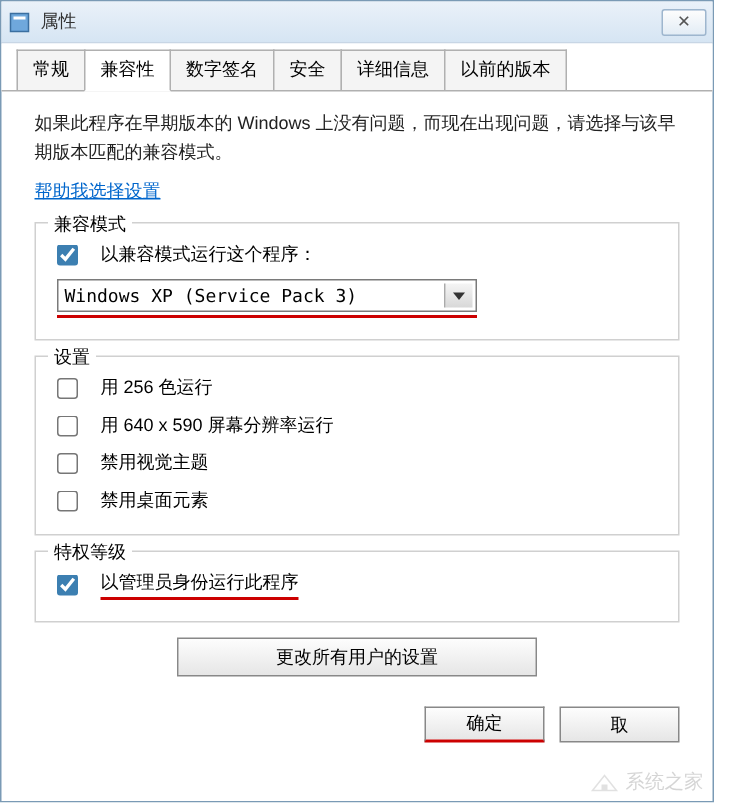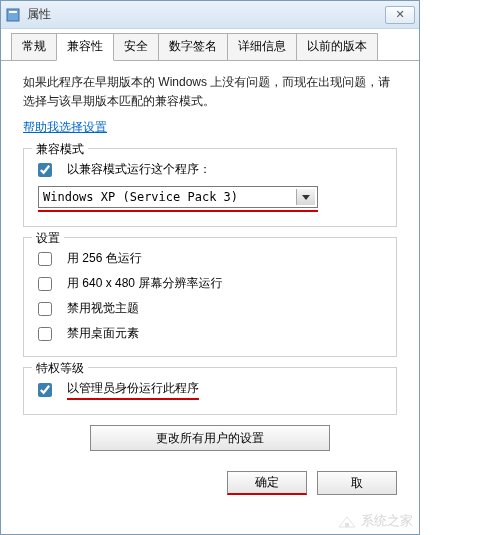--- a/index.html
+++ b/index.html
@@ -1,17 +1,17 @@
 <!DOCTYPE html>
 <html><head>
   <meta charset="utf-8">
   <style>
     * { box-sizing: border-box; margin: 0; padding: 0; }
     body { font-family: "Microsoft YaHei", "SimSun", sans-serif; font-size: 12px; background: #fff; }
-    .window { width: 420px; height: 535px; border: 1px solid #7a9ab5; background: linear-gradient(to bottom, #eef4fa, #fff 40px); position: relative; }
+    .window { width: 476px; height: 535px; border: 1px solid #7a9ab5; background: linear-gradient(to bottom, #eef4fa, #fff 40px); position: relative; }
     .titlebar { height: 28px; display: flex; align-items: center; padding: 0 4px; background: linear-gradient(to bottom, #eaf1f9, #d6e5f3); border-bottom: 1px solid #c8d6e5; }
     .title-icon { width: 16px; height: 16px; margin-right: 6px; display: inline-flex; align-items: center; }
     .title-text { flex: 1; font-size: 12px; color: #333; }
     .close-btn { width: 30px; height: 18px; border: 1px solid #9eb6ce; background: linear-gradient(to bottom, #fdfdfd, #e2ecf5); display: flex; align-items: center; justify-content: center; font-family: sans-serif; font-size: 11px; color: #555; cursor: pointer; border-radius: 2px; }
     .tabs { display: flex; padding: 4px 10px 0; gap: 0; border-bottom: 1px solid #b0b0b0; background: #fff; }
     .tab { padding: 4px 10px 5px; border: 1px solid #b0b0b0; border-bottom: none; background: #f4f4f4; font-size: 12px; cursor: pointer; margin-right: -1px; position: relative; }
     .tab.active { background: #fff; border-bottom: 1px solid #fff; margin-bottom: -1px; z-index: 2; }
     .content { padding: 12px 22px 10px; }
     .desc { line-height: 1.6; margin-bottom: 8px; color: #222; }
     .help-link { color: #0066cc; text-decoration: underline; cursor: pointer; margin-bottom: 12px; display: inline-block; }
@@ -45,22 +45,22 @@
     </span>
     <span class="title-text">属性</span>
     <div class="close-btn">
       <span>✕</span>
     </div>
   </div>
 
   <div class="tabs">
     <div class="tab">常规</div>
     <div class="tab active">兼容性</div>
+    <div class="tab">数字签名</div>
     <div class="tab">安全</div>
-    <div class="tab">数字签名</div>
     <div class="tab">详细信息</div>
     <div class="tab">以前的版本</div>
   </div>
 
   <div class="content">
     <p class="desc">如果此程序在早期版本的 Windows 上没有问题，而现在出现问题，请选择与该早期版本匹配的兼容模式。</p>
     <a class="help-link">帮助我选择设置</a>
 
     <fieldset class="group">
       <span class="group-title">兼容模式</span>
@@ -76,21 +76,21 @@
     </fieldset>
 
     <fieldset class="group">
       <span class="group-title">设置</span>
       <div class="chk-row">
         <input type="checkbox" style="">
         <label class="chk-label">用 256 色运行</label>
       </div>
       <div class="chk-row">
         <input type="checkbox" style="">
-        <label class="chk-label">用 640 x 480 屏幕分辨率运行</label>
+        <label class="chk-label">用 640 x 590 屏幕分辨率运行</label>
       </div>
       <div class="chk-row">
         <input type="checkbox" style="">
         <label class="chk-label">禁用视觉主题</label>
       </div>
       <div class="chk-row">
         <input type="checkbox" style="">
         <label class="chk-label">禁用桌面元素</label>
       </div>
     </fieldset>

